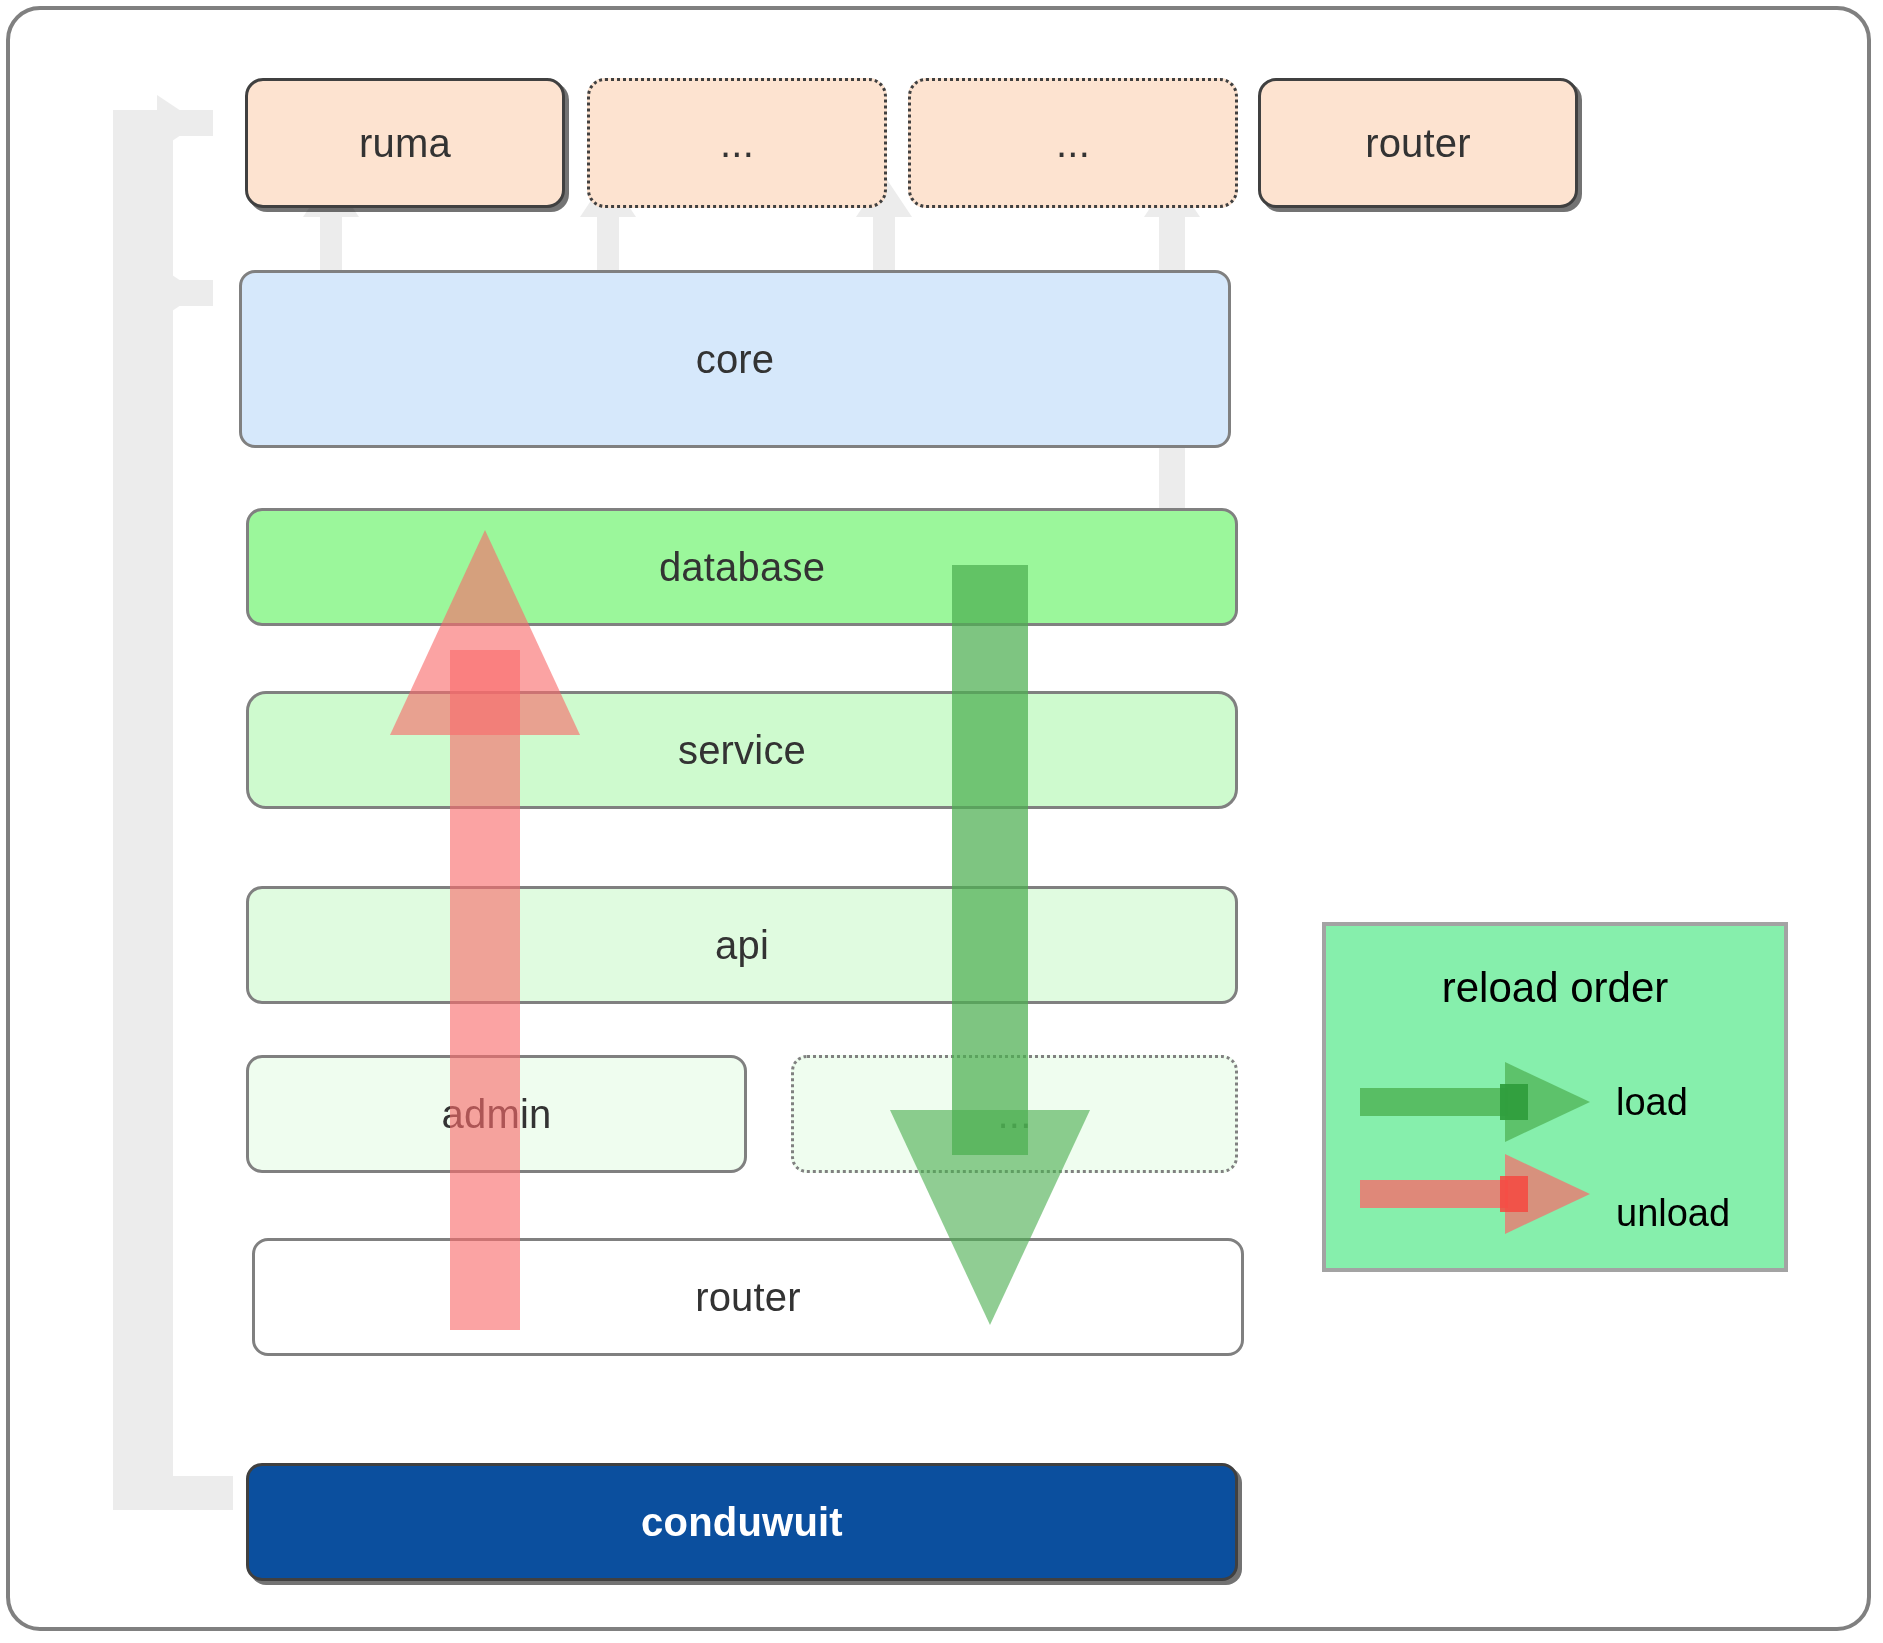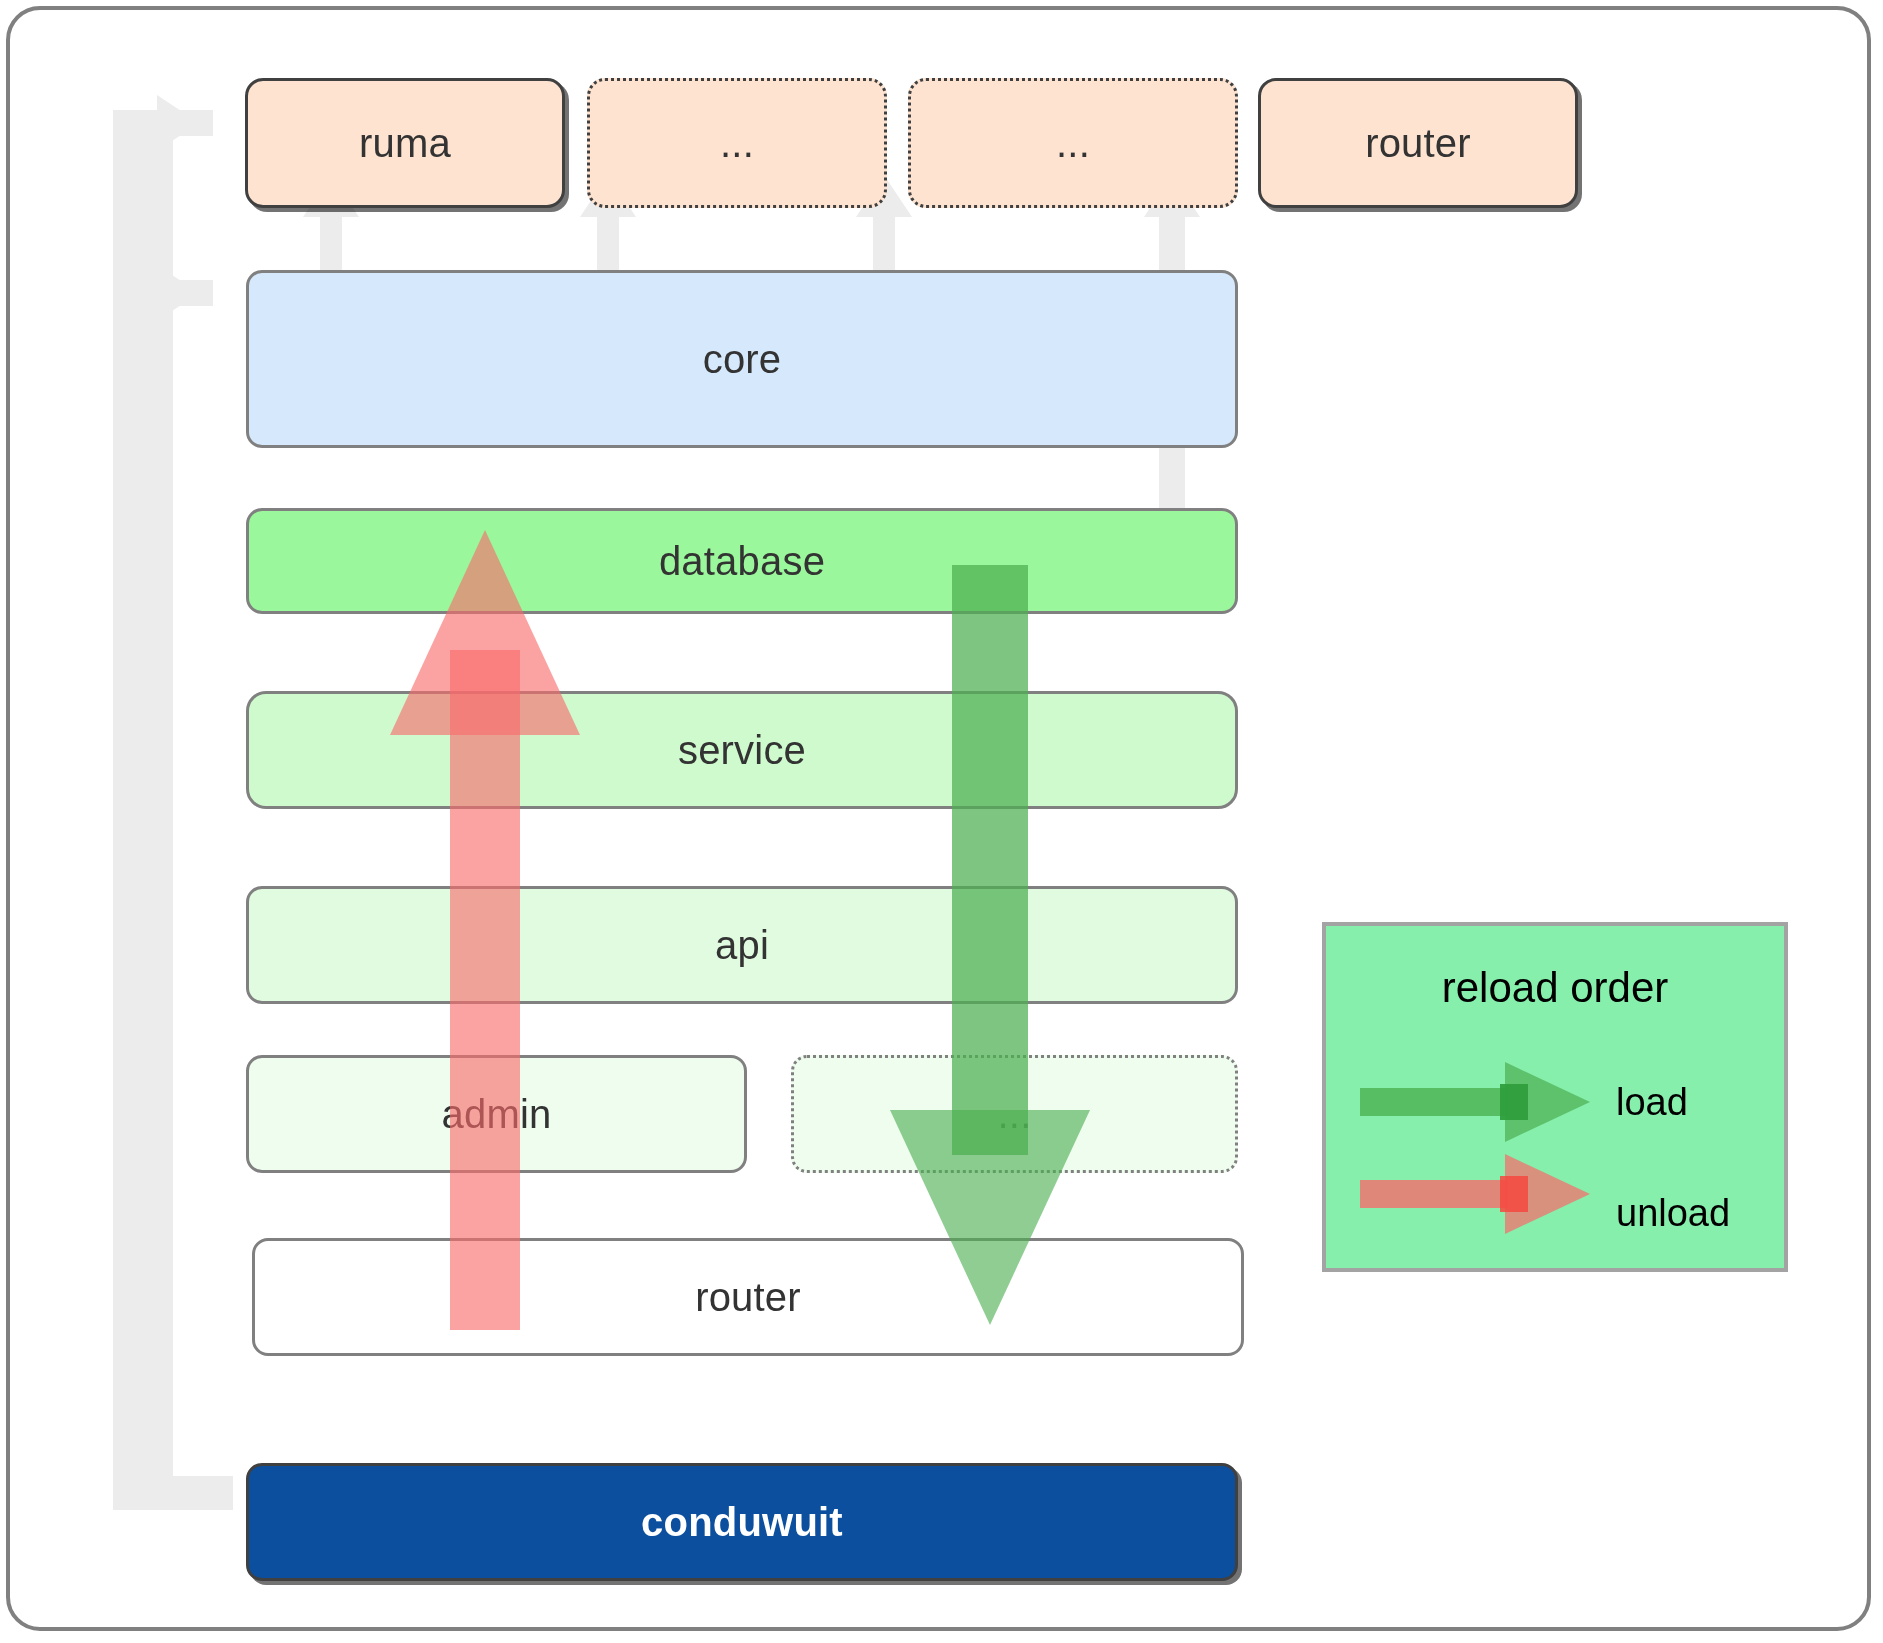--- a/index.html
+++ b/index.html
@@ -139,25 +139,25 @@
   </div>
 
   <div class="node dotted c-peach" style="left:908px; top:78px; width:330px; height:130px; border-radius:18px;">
     <span class="node-label">...</span>
   </div>
 
   <div class="node solid c-peach shadowed" style="left:1258px; top:78px; width:320px; height:130px; border-radius:18px;">
     <span class="node-label">router</span>
   </div>
 
-  <div class="node thin c-blue" style="left:246px; top:270px; width:992px; height:178px; border-radius:16px;">
+  <div class="node thin c-blue" style="left:239px; top:270px; width:992px; height:178px; border-radius:16px;">
     <span class="node-label">core</span>
   </div>
 
-  <div class="node thin c-green1" style="left:246px; top:508px; width:992px; height:106px; border-radius:16px;">
+  <div class="node thin c-green1" style="left:246px; top:508px; width:992px; height:118px; border-radius:16px;">
     <span class="node-label">database</span>
   </div>
 
   <div class="node thin c-green2" style="left:246px; top:691px; width:992px; height:118px; border-radius:20px;">
     <span class="node-label">service</span>
   </div>
 
   <div class="node thin c-green3" style="left:246px; top:873px; width:992px; height:118px; border-radius:16px;">
     <span class="node-label">api</span>
   </div>

